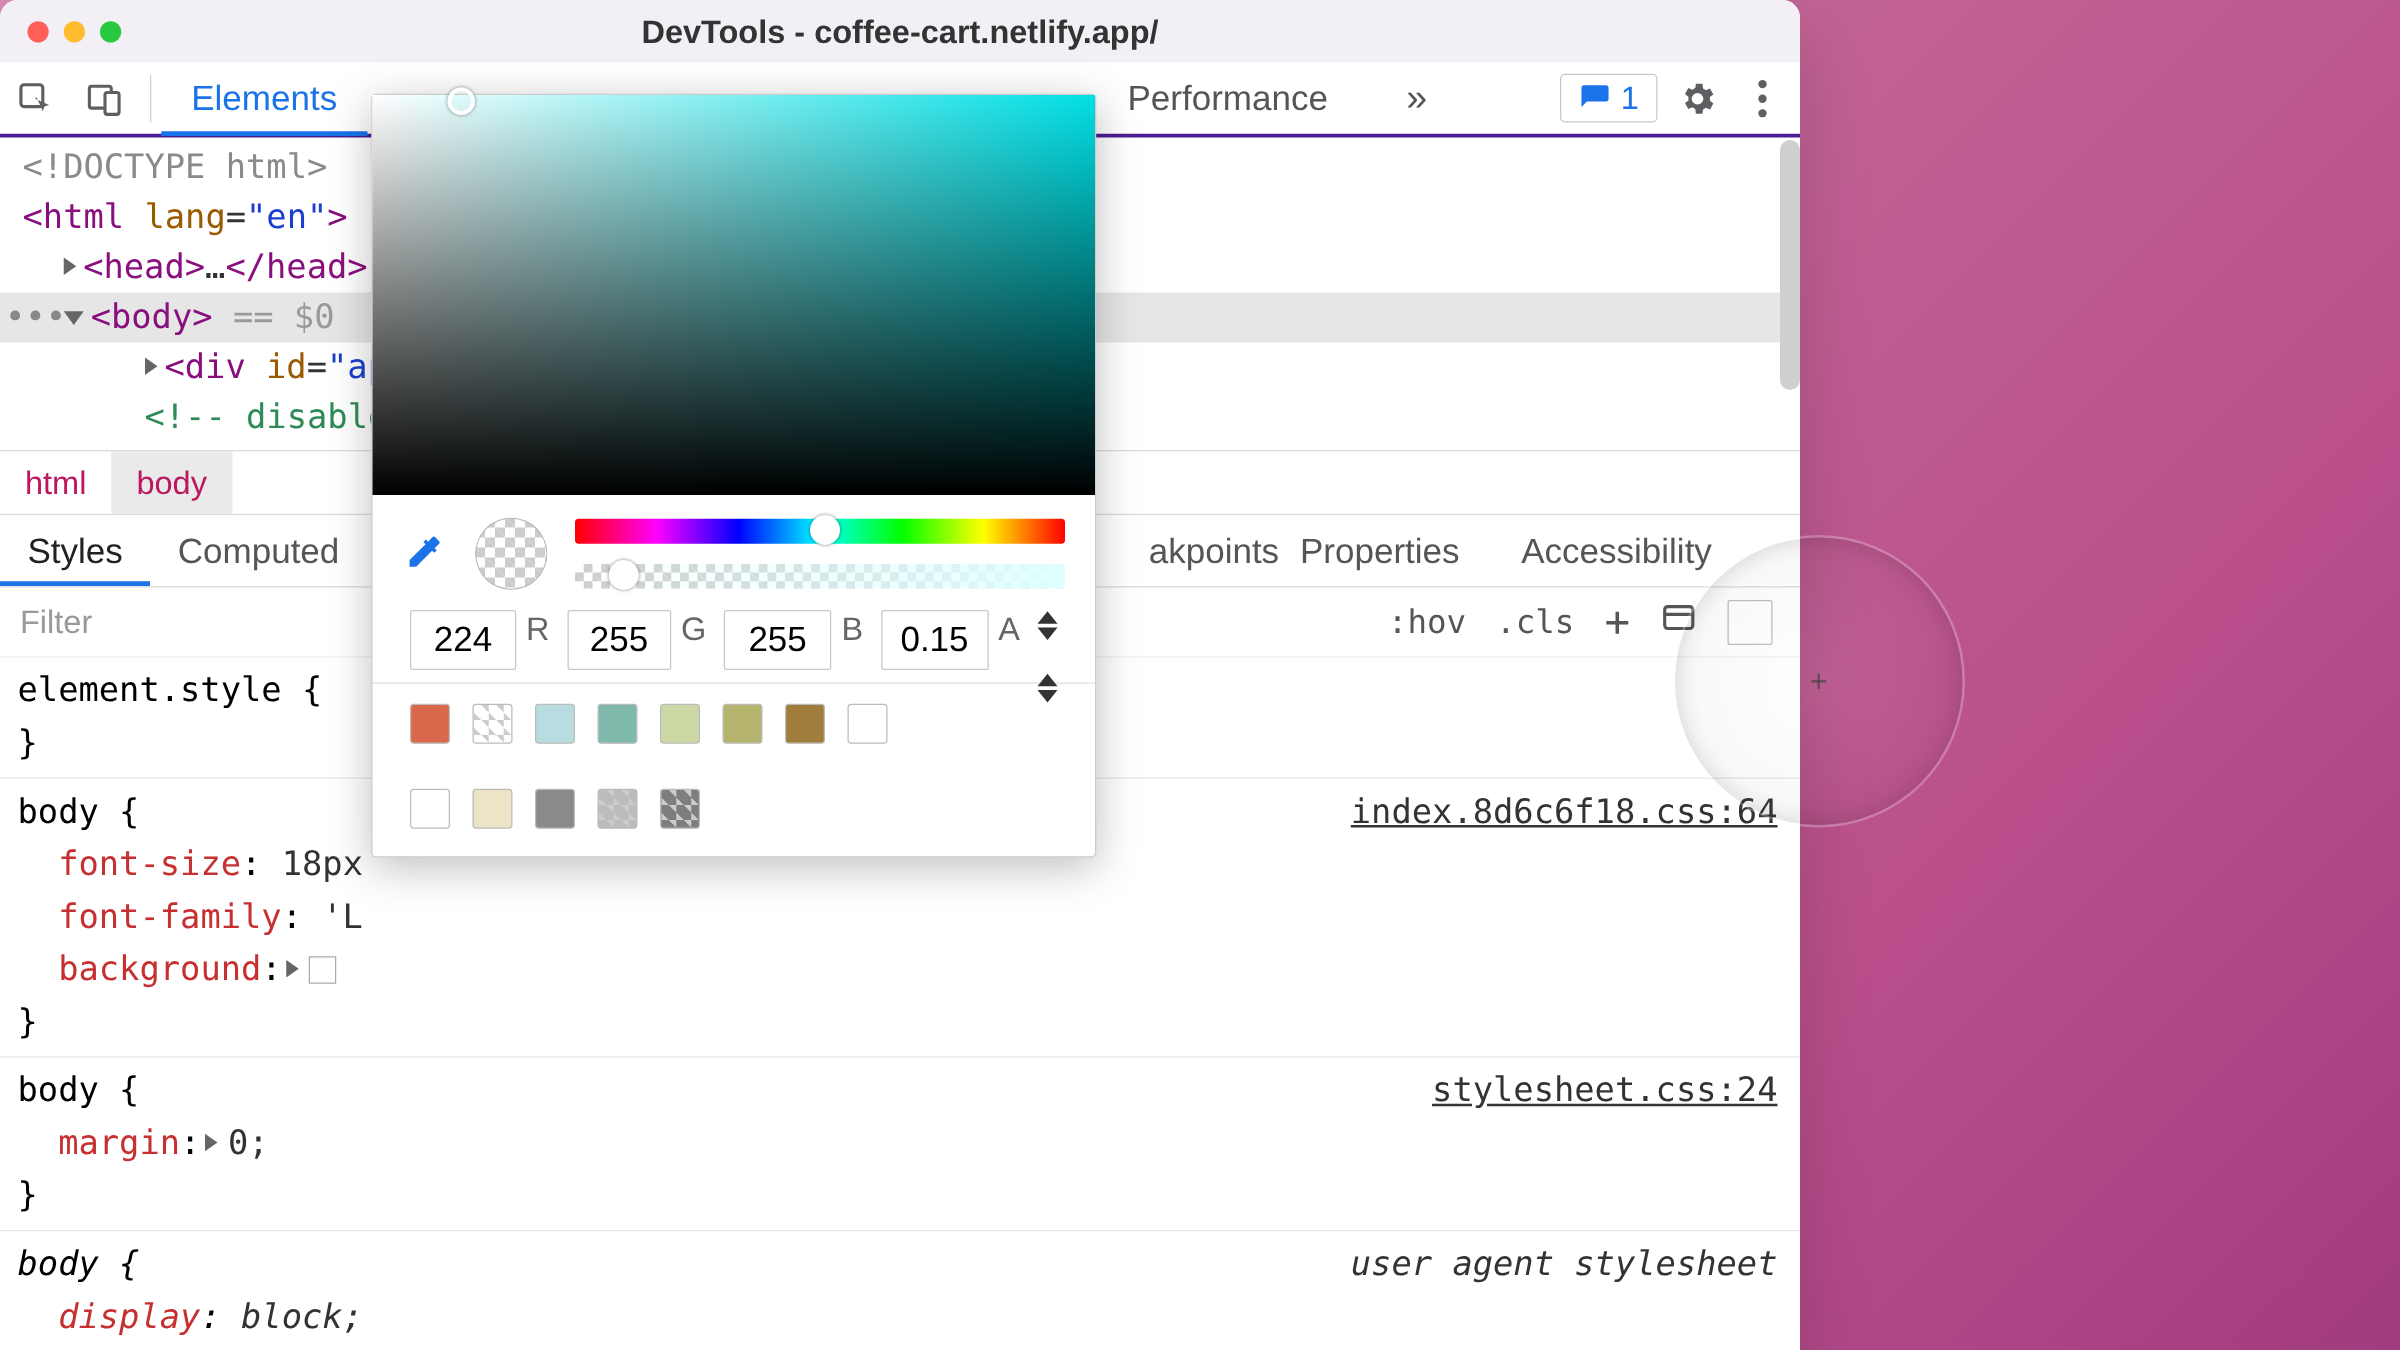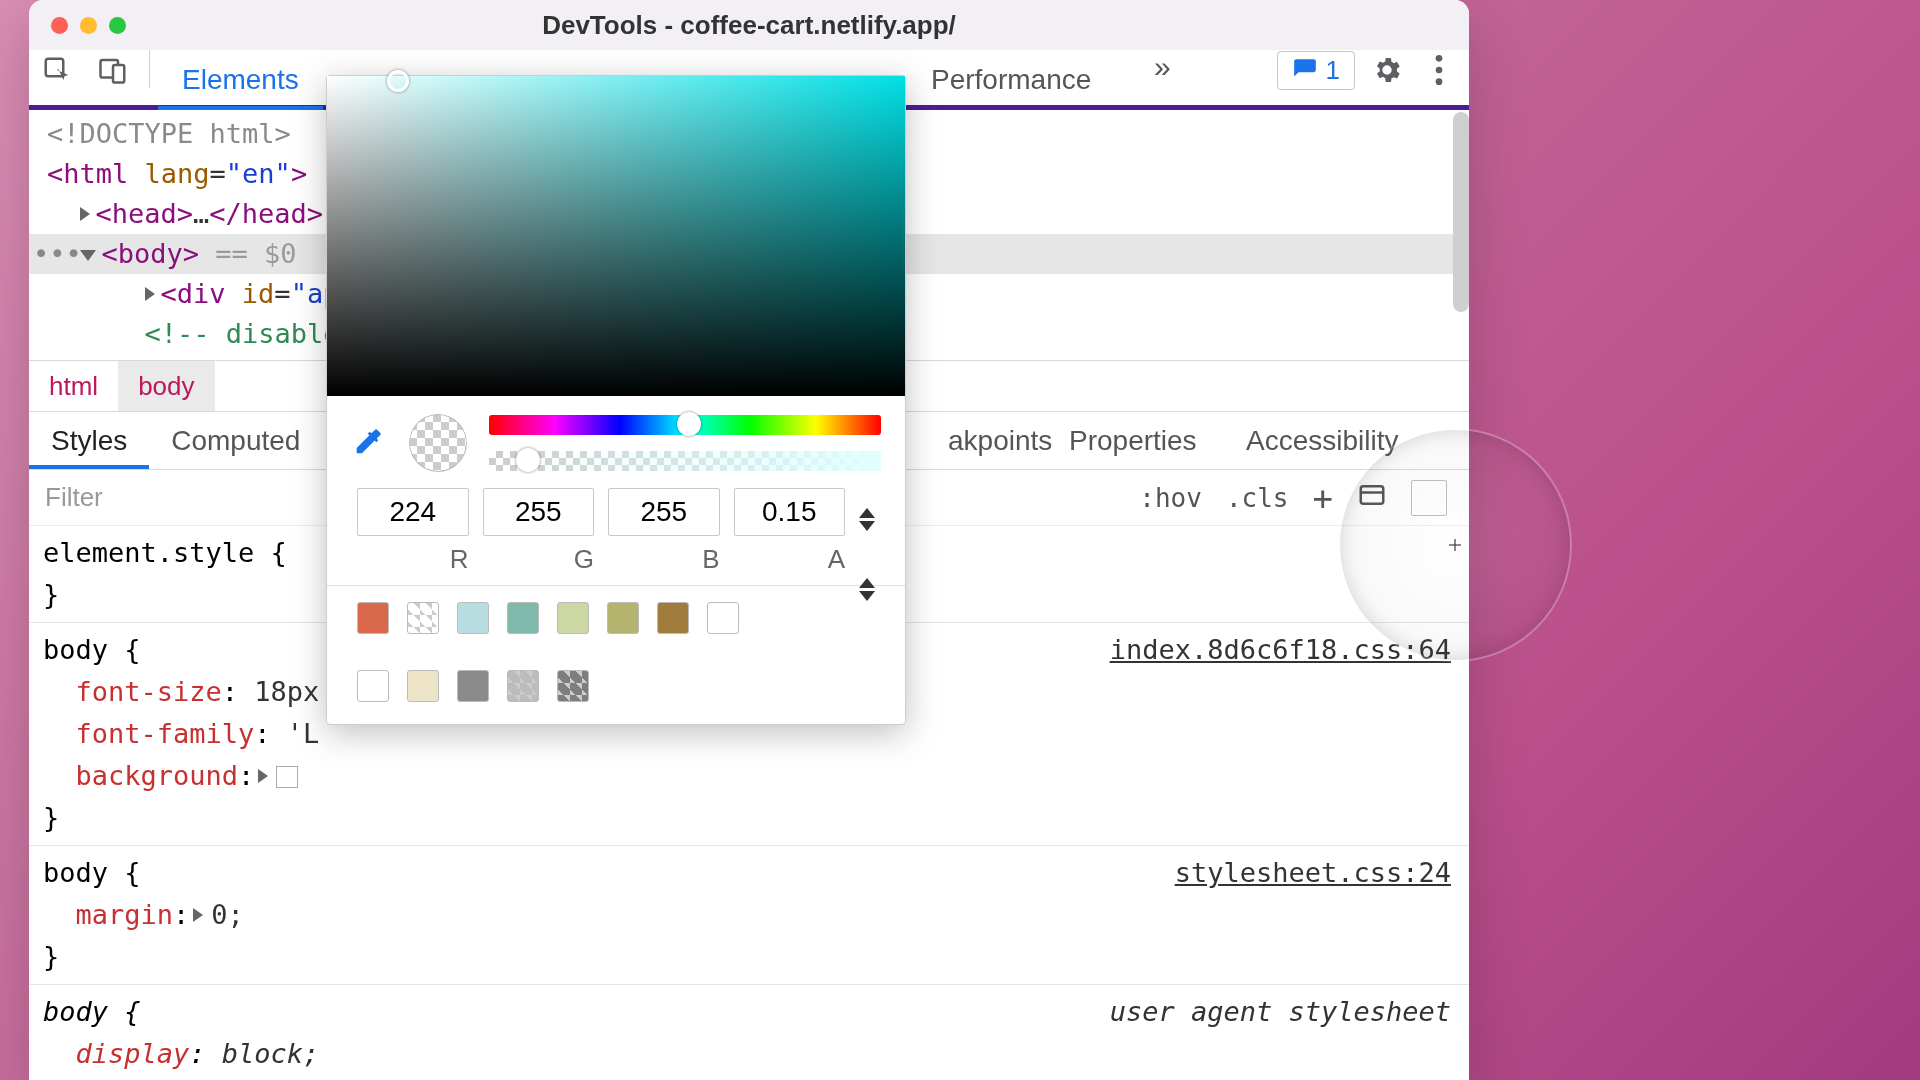--- a/index.html
+++ b/index.html
@@ -11,42 +11,41 @@
   }
   .window {
     position: absolute;
     left: 0; top: 0;
     width: 1440px; height: 1080px;
     background: #fff;
     border-top-left-radius: 14px;
     border-top-right-radius: 14px;
     overflow: hidden;
     box-shadow: 0 20px 60px rgba(0,0,0,.18);
-    margin-left: 29px;
   }
   .titlebar {
     height: 50px;
     background: #f2eff5;
     display: flex; align-items: center;
     position: relative;
     border-top-left-radius: 14px;
     border-top-right-radius: 14px;
   }
   .traffic { display:flex; gap:12px; margin-left:22px; }
   .dot { width:17px; height:17px; border-radius:50%; }
   .dot.r{background:#ff5f57;} .dot.y{background:#febc2e;} .dot.g{background:#28c840;}
   .titletext {
     position:absolute; left:0; right:0; text-align:center;
     font-size:26px; font-weight:600; color:#333;
   }
   .toolbar {
     height: 60px;
-    display: flex; 
+    display: flex; align-items: center;
     background:#fff;
-    border-bottom:5px solid #4c1d95;
+    border-bottom:3px solid #4c1d95;
     font-size:28px;
     color:#555;
     position:relative;
   }
   .tb-icon { width:40px; height:40px; display:flex; align-items:center; justify-content:center; margin:0 8px; color:#5d5f63;}
   .tb-sep { width:1px; height:38px; background:#d0d0d0; margin:0 8px;}
   .tabbtn { padding:0 24px; height:60px; display:flex; align-items:center; cursor:pointer; }
   .tabbtn.active { color:#1a73e8; box-shadow: inset 0 -4px 0 #1a73e8; }
   .tb-right { position:absolute; right:10px; display:flex; align-items:center; gap:12px; }
   .chip { border:1px solid #c7c7c7; border-radius:4px; padding:3px 14px; display:flex; align-items:center; gap:8px; color:#1a73e8; font-size:26px;}
@@ -116,21 +115,21 @@
   .slider-col{flex:1;display:flex;flex-direction:column;gap:16px;}
   .hue{height:20px;border-radius:3px;background:linear-gradient(to right,#f00,#f0f,#00f,#0ff,#0f0,#ff0,#f00);position:relative;}
   .alpha{height:20px;border-radius:3px;position:relative;
     background:
       linear-gradient(to right, rgba(224,255,255,0), rgba(224,255,255,1)),
       linear-gradient(45deg,#ccc 25%,transparent 25%,transparent 75%,#ccc 75%) 0 0/14px 14px,
       linear-gradient(45deg,#ccc 25%,transparent 25%,transparent 75%,#ccc 75%) 7px 7px/14px 14px,
       #fff;}
   .thumb{position:absolute;width:24px;height:24px;background:#fff;border-radius:50%;box-shadow:0 0 3px rgba(0,0,0,.5);top:-3px;}
   .inputs{display:flex;gap:14px;padding:6px 30px 10px;align-items:center;}
-  .nbox{flex:1;display:flex;flex-direction:column;align-items:flex-end;gap:8px;}
+  .nbox{flex:1;display:flex;flex-direction:row;align-items:flex-start;gap:8px;}
   .nbox input{width:100%;height:48px;text-align:center;font-size:28px;border:1px solid #c7c7c7;border-radius:2px;font-family:inherit;}
   .nbox label{font-size:26px;color:#666;}
   .updown{display:flex;flex-direction:column;gap:3px;margin-top:-24px;}
   .updown span{width:0;height:0;border-left:8px solid transparent;border-right:8px solid transparent;}
   .updown .u{border-bottom:10px solid #333;} .updown .d{border-top:10px solid #333;}
   .swatches{border-top:1px solid #e0e0e0;padding:16px 30px 22px;display:flex;gap:18px;flex-wrap:wrap;align-items:flex-start;position:relative;}
   .swc{width:32px;height:32px;border:1px solid #bbb;border-radius:3px;}
   .swatches .updown{position:absolute;right:30px;top:16px;}
 
   

